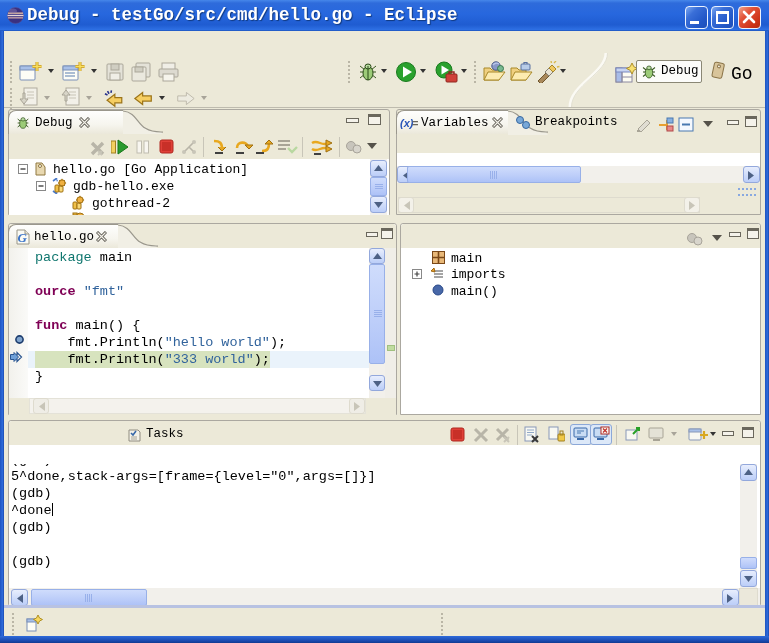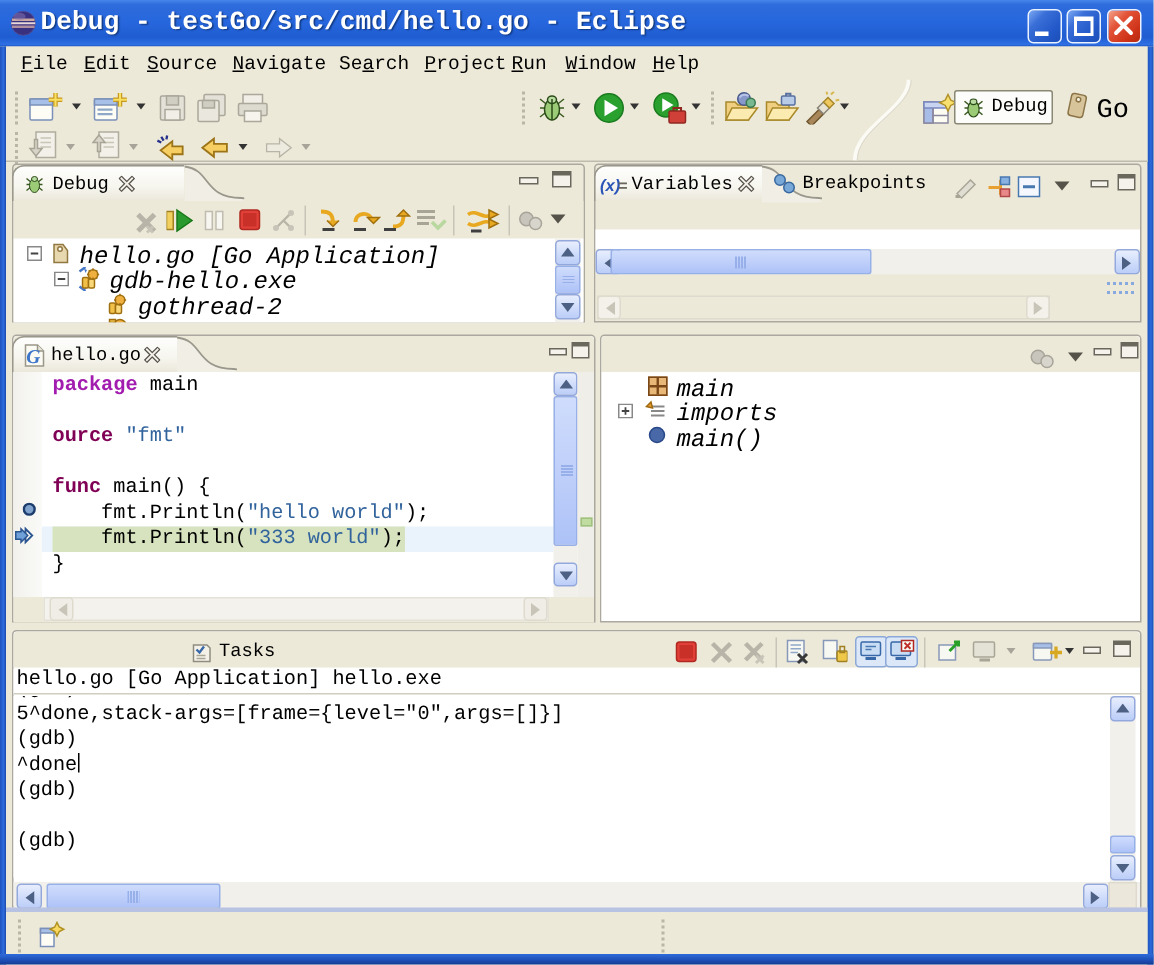--- a/index.html
+++ b/index.html
@@ -39,21 +39,21 @@
   .vtab-label { position:absolute; top:5px; font-size:12.5px; white-space:pre; }
   .tabx { position:absolute; top:6px; width:11px; height:11px; }
   .white { background:#fff; }
   
   .sb-track { position:absolute; background:#F2F0EB; }
   .sb-btn { position:absolute; background:linear-gradient(#E8EEFD,#CCDAFA 60%,#BCCEF8); border:1px solid #93A8DC; border-radius:3px; }
   .sb-thumb { position:absolute; background:linear-gradient(#CFDCFC,#BCCDF9 60%,#ADC2F7); border:1px solid #98B0E8; border-radius:2px; }
   .sb-btn-dis { position:absolute; background:#F3F1E9; border:1px solid #DEDBCE; border-radius:3px; }
   .arrow { position:absolute; width:0; height:0; }
   
-  .tree-row { position:absolute; font-size:16px; white-space:pre;font-style:italic; }
+  .tree-row { position:absolute; font-size:13px; white-space:pre; }
   .griph { position:absolute; left:4px; top:50%; margin-top:-4px; width:8px; height:8px;
      background:repeating-linear-gradient(to bottom,#98B0EA 0 1px,rgba(0,0,0,0) 1px 2px); }
   .gripv { position:absolute; top:4px; left:50%; margin-left:-4px; height:8px; width:8px;
      background:repeating-linear-gradient(to right,#98B0EA 0 1px,rgba(0,0,0,0) 1px 2px); }
 </style>
 </head>
 <body>
 <div id="win">
 
   <div id="titlebar" class="abs"></div>
@@ -74,31 +74,20 @@
     </div>
   <div id="btn-max" class="abs capbtn">
       <div class="abs" style="left:4px;top:4px;width:13px;height:13px;border:2px solid #fff;border-top-width:3px"></div>
     </div>
   <div id="btn-close" class="abs capbtn">
     <svg width="21" height="21">
         <path d="M5 5 L15 15 M15 5 L5 15" stroke="#fff" stroke-width="2.6" stroke-linecap="round"></path>
       </svg>
   </div>
 
-  <div id="menubar" class="abs">
-    <span style="left:10px"><u>F</u>ile</span>
-    <span style="left:52px"><u>E</u>dit</span>
-    <span style="left:94px"><u>S</u>ource</span>
-    <span style="left:151px"><u>N</u>avigate</span>
-    <span style="left:222px">Se<u>a</u>rch</span>
-    <span style="left:279px"><u>P</u>roject</span>
-    <span style="left:337px"><u>R</u>un</span>
-    <span style="left:373px"><u>W</u>indow</span>
-    <span style="left:431px"><u>H</u>elp</span>
-  </div>
 
   <div id="toolbar" class="abs">
     <svg id="persp">
         <path d="M46 0 C46 20 10 32 10 54" fill="none" stroke="#FBFAF4" stroke-width="3"></path>
         <path d="M47.5 0 C47.5 20 11.5 32 11.5 54" fill="none" stroke="#DDDACB" stroke-width="0.8"></path>
       </svg>
 
     <div class="sep-grip" style="left:6px;top:8px"></div>
     <svg class="tb" style="left:14px;top:7px" width="26" height="24" viewBox="0 0 26 24">
       <rect x="2" y="6" width="15" height="14" rx="1" fill="#FDFDF6" stroke="#7A90B8"></rect>
@@ -472,21 +461,21 @@
         </svg>
     </div>
     <div class="abs" style="left:357px;top:8px;width:12px;height:5px;border:1px solid #6A675C;background:#F4F2EA"></div>
     <div class="abs" style="left:372px;top:4px;width:12px;height:11px;border:1px solid #6A675C;border-top-width:3px;background:#F4F2EA"></div>
 
     <div class="abs" style="left:0;top:24px;width:387px;height:150px;background:#fff">
 
       <div class="abs" style="left:0;top:0;width:19px;height:150px;background:linear-gradient(90deg,#F2F1EC,#FAFAF8)"></div>
 
       <div class="abs" style="left:0;top:0;width:360px;height:150px;font-size:13.5px;line-height:17px;white-space:pre">
-        <div class="abs" style="left:26px;top:1px"><span style="color:#a21caf;font-weight:bold">package</span> main</div>
+        <div class="abs" style="left:26px;top:1px"><span style="color:#0f766e;font-weight:normal">package</span> main</div>
         <div class="abs" style="left:26px;top:35px"><span style="color:#7F0055;font-weight:bold">ource</span> <span style="color:#31639C">"fmt"</span></div>
         <div class="abs" style="left:26px;top:69px"><span style="color:#7F0055;font-weight:bold">func</span> main() {</div>
         <div class="abs" style="left:26px;top:86px">    fmt.Println(<span style="color:#31639C">"hello world"</span>);</div>
         <div class="abs" style="left:19px;top:103px;width:341px;height:17px;background:#EAF3FB"></div>
         <div class="abs" style="left:26px;top:103px;background:#D7E3BE">    fmt.Println(<span style="color:#31639C">"333 world"</span>);</div>
         <div class="abs" style="left:26px;top:120px">}</div>
       </div>
 
       <svg class="abs" style="left:6px;top:87px" width="10" height="10">
           <circle cx="4.5" cy="4.5" r="3.6" fill="#7FA3CC" stroke="#1D3D6E" stroke-width="1.6"></circle>
@@ -616,23 +605,20 @@
     <div class="dd dd-dis" style="left:662px;top:11px"></div>
     <svg class="abs" style="left:679px;top:5px" width="20" height="17" viewBox="0 0 20 17">
         <rect x="1" y="3" width="12" height="11" rx="1" fill="#F8F8F2" stroke="#8898B8"></rect>
         <rect x="1" y="3" width="12" height="3" fill="#A8C0E8" stroke="#8898B8"></rect>
         <path d="M16 5 v8 M12 9 h8" stroke="#D8A820" stroke-width="2.2"></path>
       </svg>
     <div class="dd" style="left:701px;top:11px"></div>
     <div class="abs" style="left:713px;top:10px;width:12px;height:5px;border:1px solid #6A675C;background:#F4F2EA"></div>
     <div class="abs" style="left:733px;top:6px;width:12px;height:11px;border:1px solid #6A675C;border-top-width:3px;background:#F4F2EA"></div>
 
-    <div class="abs" style="left:0;top:25px;width:751px;height:17px;background:#fff;border-bottom:1px solid #D0CDC0;font-size:13.5px">
-      <span class="abs" style="left:2px;top:0px;white-space:pre">hello.go [Go Application] hello.exe</span>
-    </div>
 
     <div class="abs white" style="left:0;top:43px;width:736px;height:121px;overflow:hidden;font-size:13.5px;line-height:17px;white-space:pre">
       <div class="abs" style="left:2px;top:-13px">(gdb) </div>
       <div class="abs" style="left:2px;top:4px">5^done,stack-args=[frame={level="0",args=[]}]</div>
       <div class="abs" style="left:2px;top:21px">(gdb) </div>
       <div class="abs" style="left:2px;top:38px">^done<span style="display:inline-block;width:1.5px;height:13px;background:#000;vertical-align:-2px"></span></div>
       <div class="abs" style="left:2px;top:55px">(gdb) </div>
       <div class="abs" style="left:2px;top:89px">(gdb) </div>
     </div>
 

